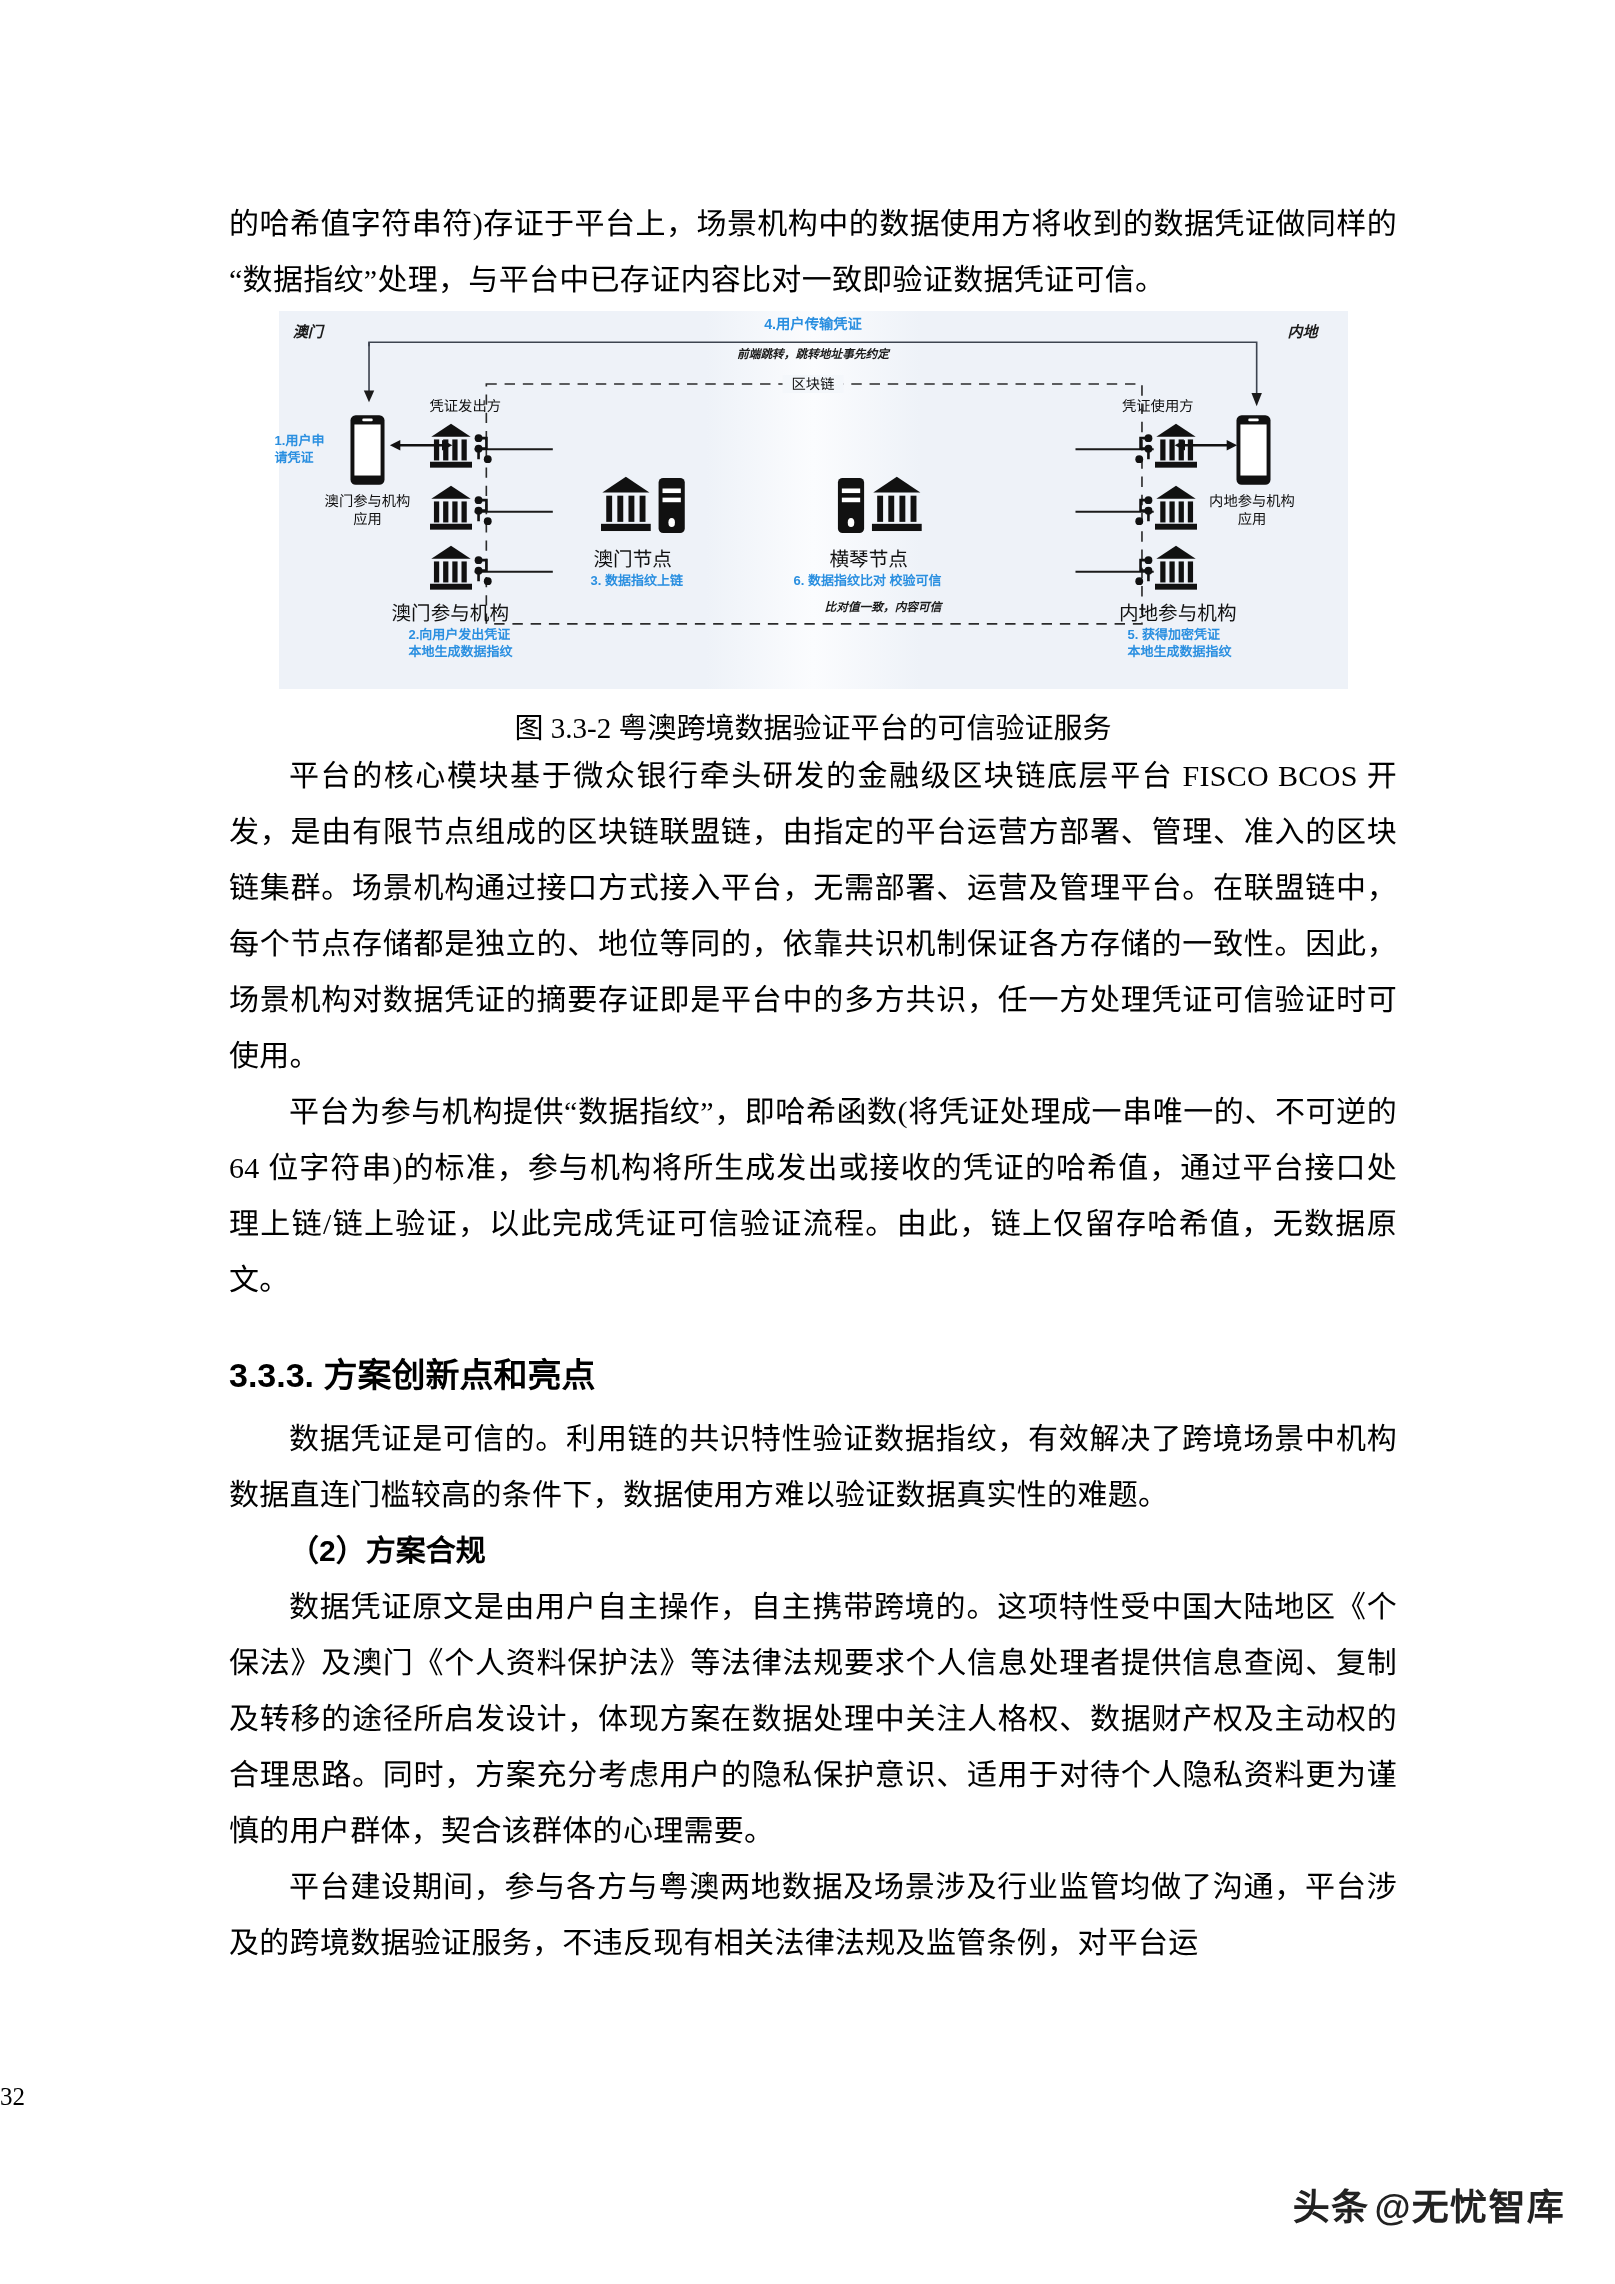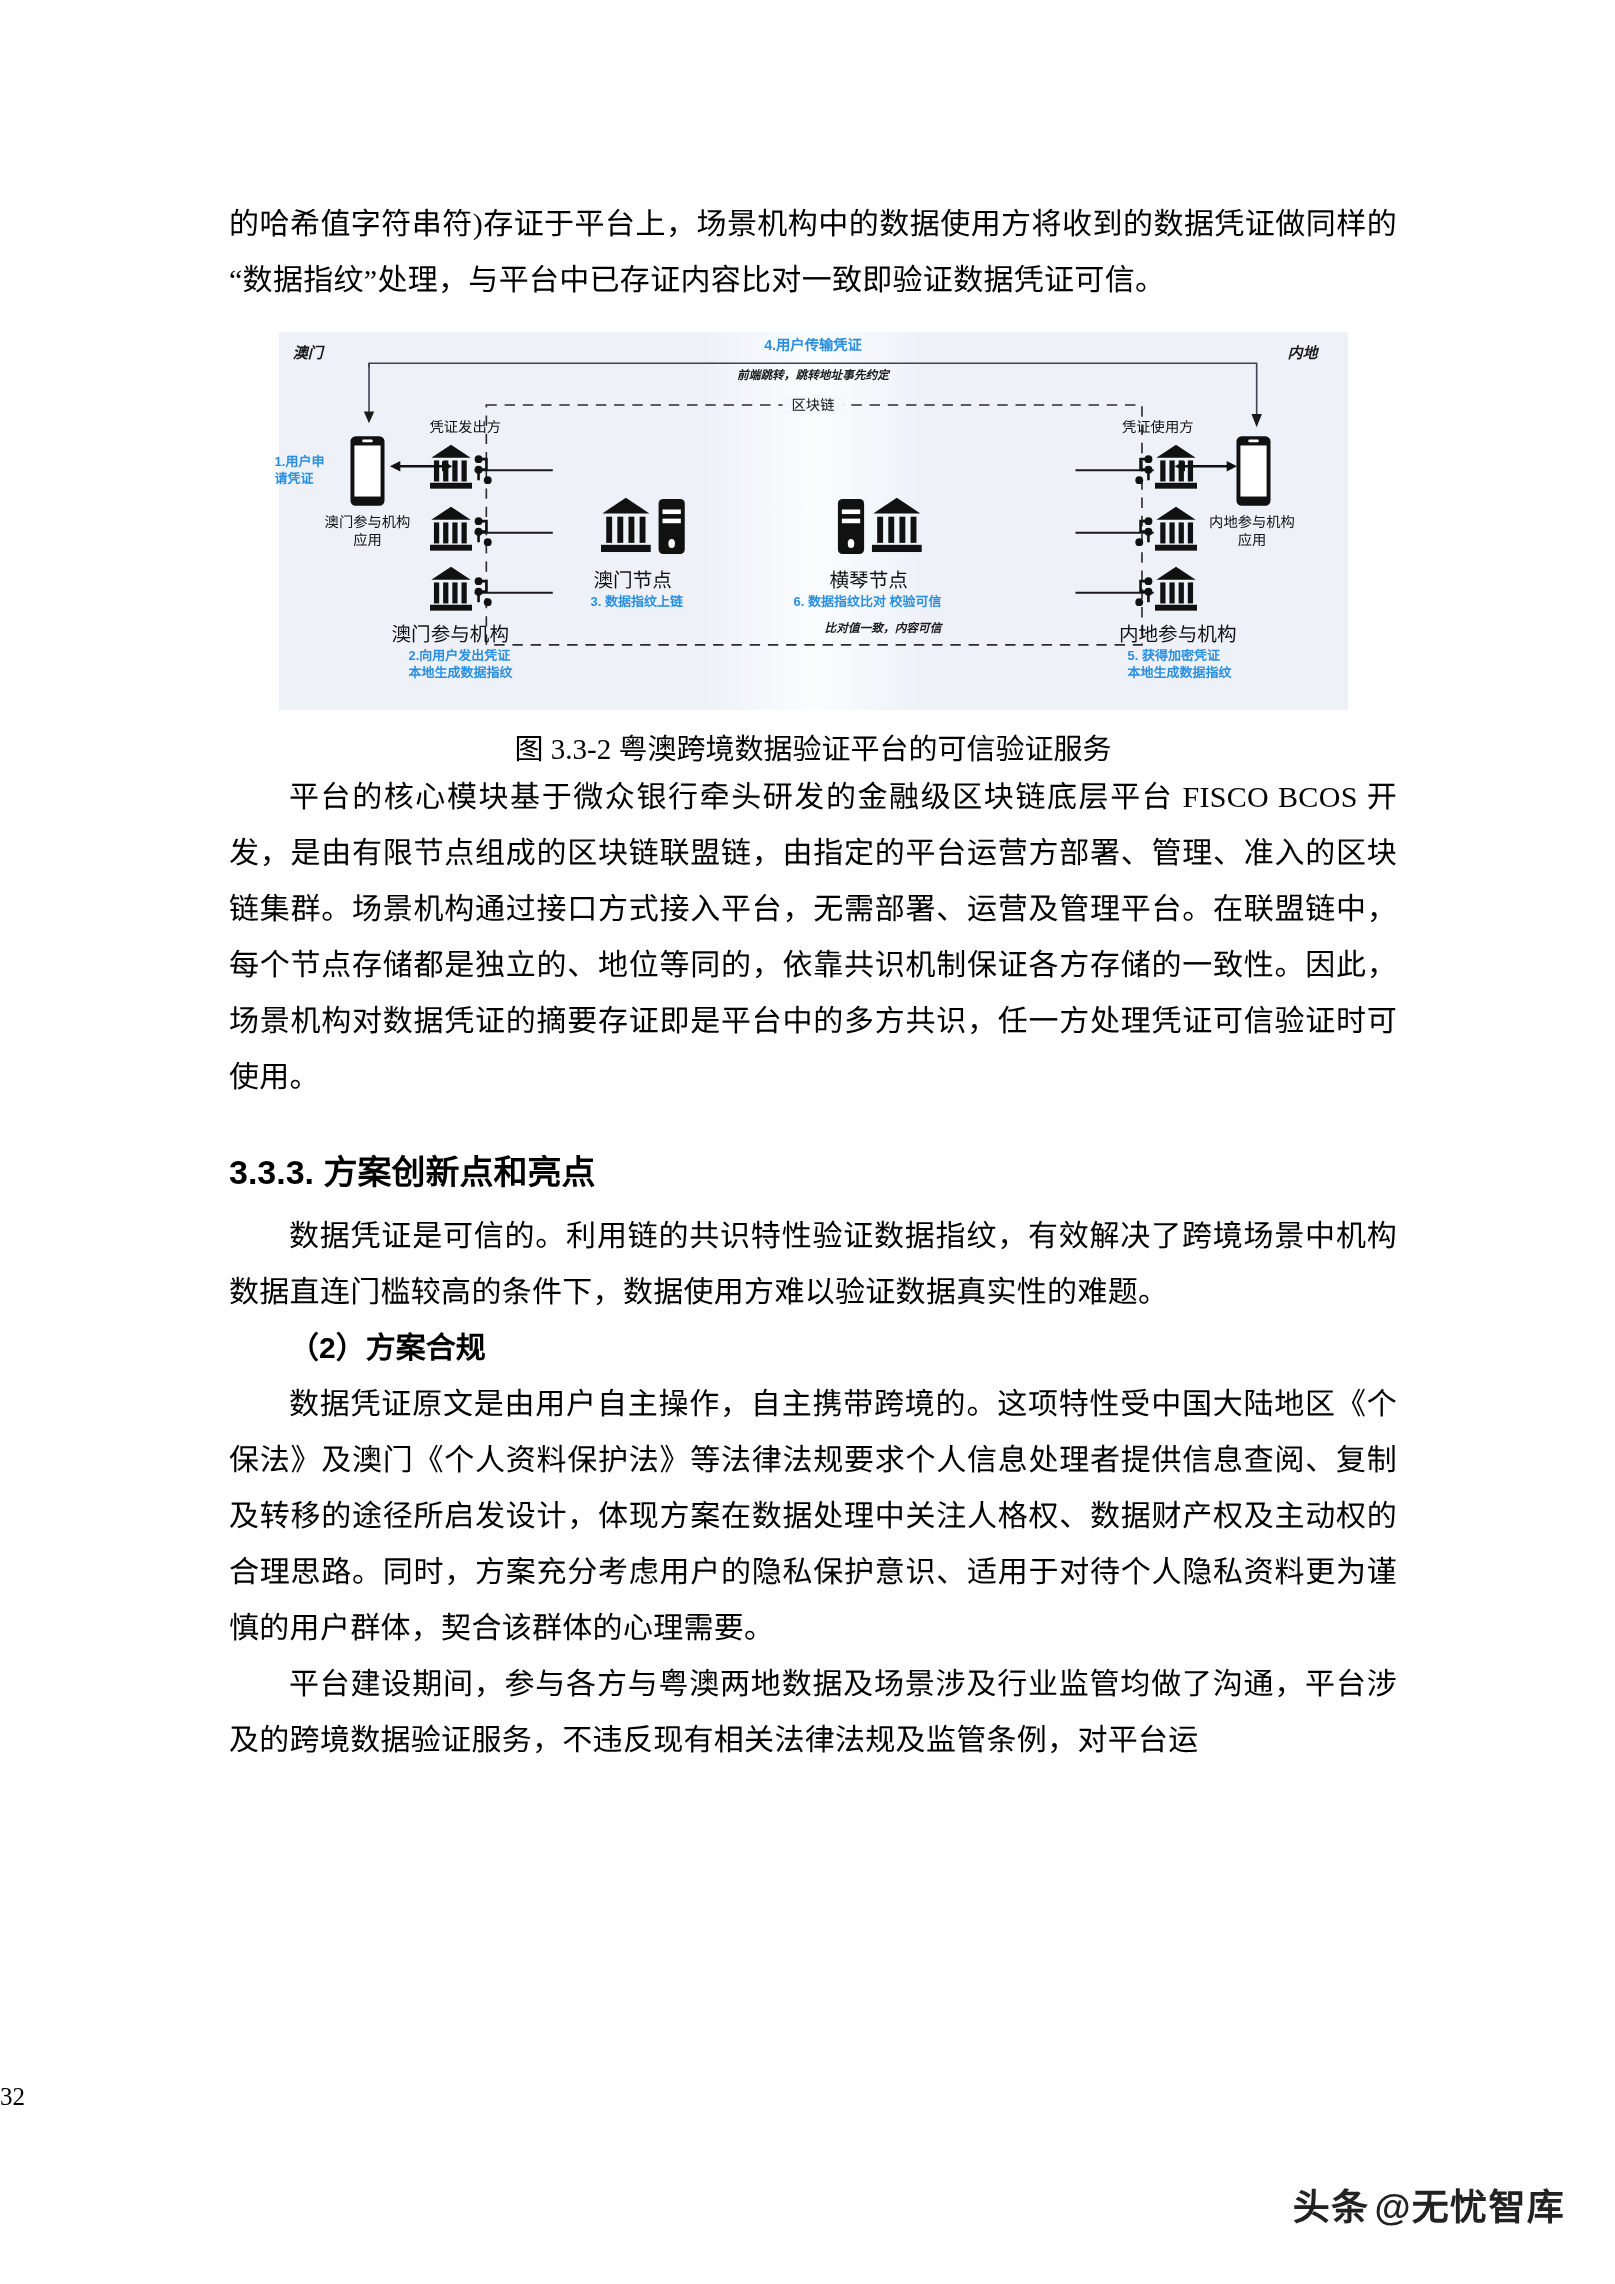--- a/index.html
+++ b/index.html
@@ -26,21 +26,21 @@
     font-size:30px;
     line-height:56px;
     text-align:justify;
     text-justify:inter-ideograph;
     letter-spacing:0.3px;
   }
   p.indent{ text-indent:60px; }
 
   
   .figure-block{
-    margin:24px 0 0 0;
+    margin:3px 0 0 0;
     width:100%;
   }
   .diagram{
     position:relative;
     margin:0 auto;
     width:1069px;
     height:378px;
     background:linear-gradient(90deg,#eef2f8 0%,#eef2f8 40%,#fbfcfe 50%,#eef2f8 60%,#eef2f8 100%);
   }
   .diagram .region-label{
@@ -344,20 +344,21 @@
         <div class="plain" style="right:38px;top:181px;text-align:center;width:115px;white-space:pre-line;">内地参与机构
 应用</div>
 
       </div>
 
       <div class="caption">图  3.3-2  粤澳跨境数据验证平台的可信验证服务</div>
     </div>
 
     <p class="body-text indent">平台的核心模块基于微众银行牵头研发的金融级区块链底层平台 FISCO BCOS 开发，是由有限节点组成的区块链联盟链，由指定的平台运营方部署、管理、准入的区块链集群。场景机构通过接口方式接入平台，无需部署、运营及管理平台。在联盟链中，每个节点存储都是独立的、地位等同的，依靠共识机制保证各方存储的一致性。因此，场景机构对数据凭证的摘要存证即是平台中的多方共识，任一方处理凭证可信验证时可使用。</p>
 
+    <p class="body-text indent">平台为参与机构提供“数据指纹”，即哈希函数(将凭证处理成一串唯一的、不可逆的 64 位字符串)的标准，参与机构将所生成发出或接收的凭证的哈希值，通过平台接口处理上链/链上验证，以此完成凭证可信验证流程。由此，链上仅留存哈希值，无数据原文。</p>
 
     <h2 class="section">3.3.3.  方案创新点和亮点</h2>
 
     <p class="body-text indent">数据凭证是可信的。利用链的共识特性验证数据指纹，有效解决了跨境场景中机构数据直连门槛较高的条件下，数据使用方难以验证数据真实性的难题。</p>
 
     <h3 class="subsection">（2）方案合规</h3>
     <p class="body-text indent">数据凭证原文是由用户自主操作，自主携带跨境的。这项特性受中国大陆地区《个保法》及澳门《个人资料保护法》等法律法规要求个人信息处理者提供信息查阅、复制及转移的途径所启发设计，体现方案在数据处理中关注人格权、数据财产权及主动权的合理思路。同时，方案充分考虑用户的隐私保护意识、适用于对待个人隐私资料更为谨慎的用户群体，契合该群体的心理需要。</p>
     <p class="body-text indent">平台建设期间，参与各方与粤澳两地数据及场景涉及行业监管均做了沟通，平台涉及的跨境数据验证服务，不违反现有相关法律法规及监管条例，对平台运</p>
 
   </div>

